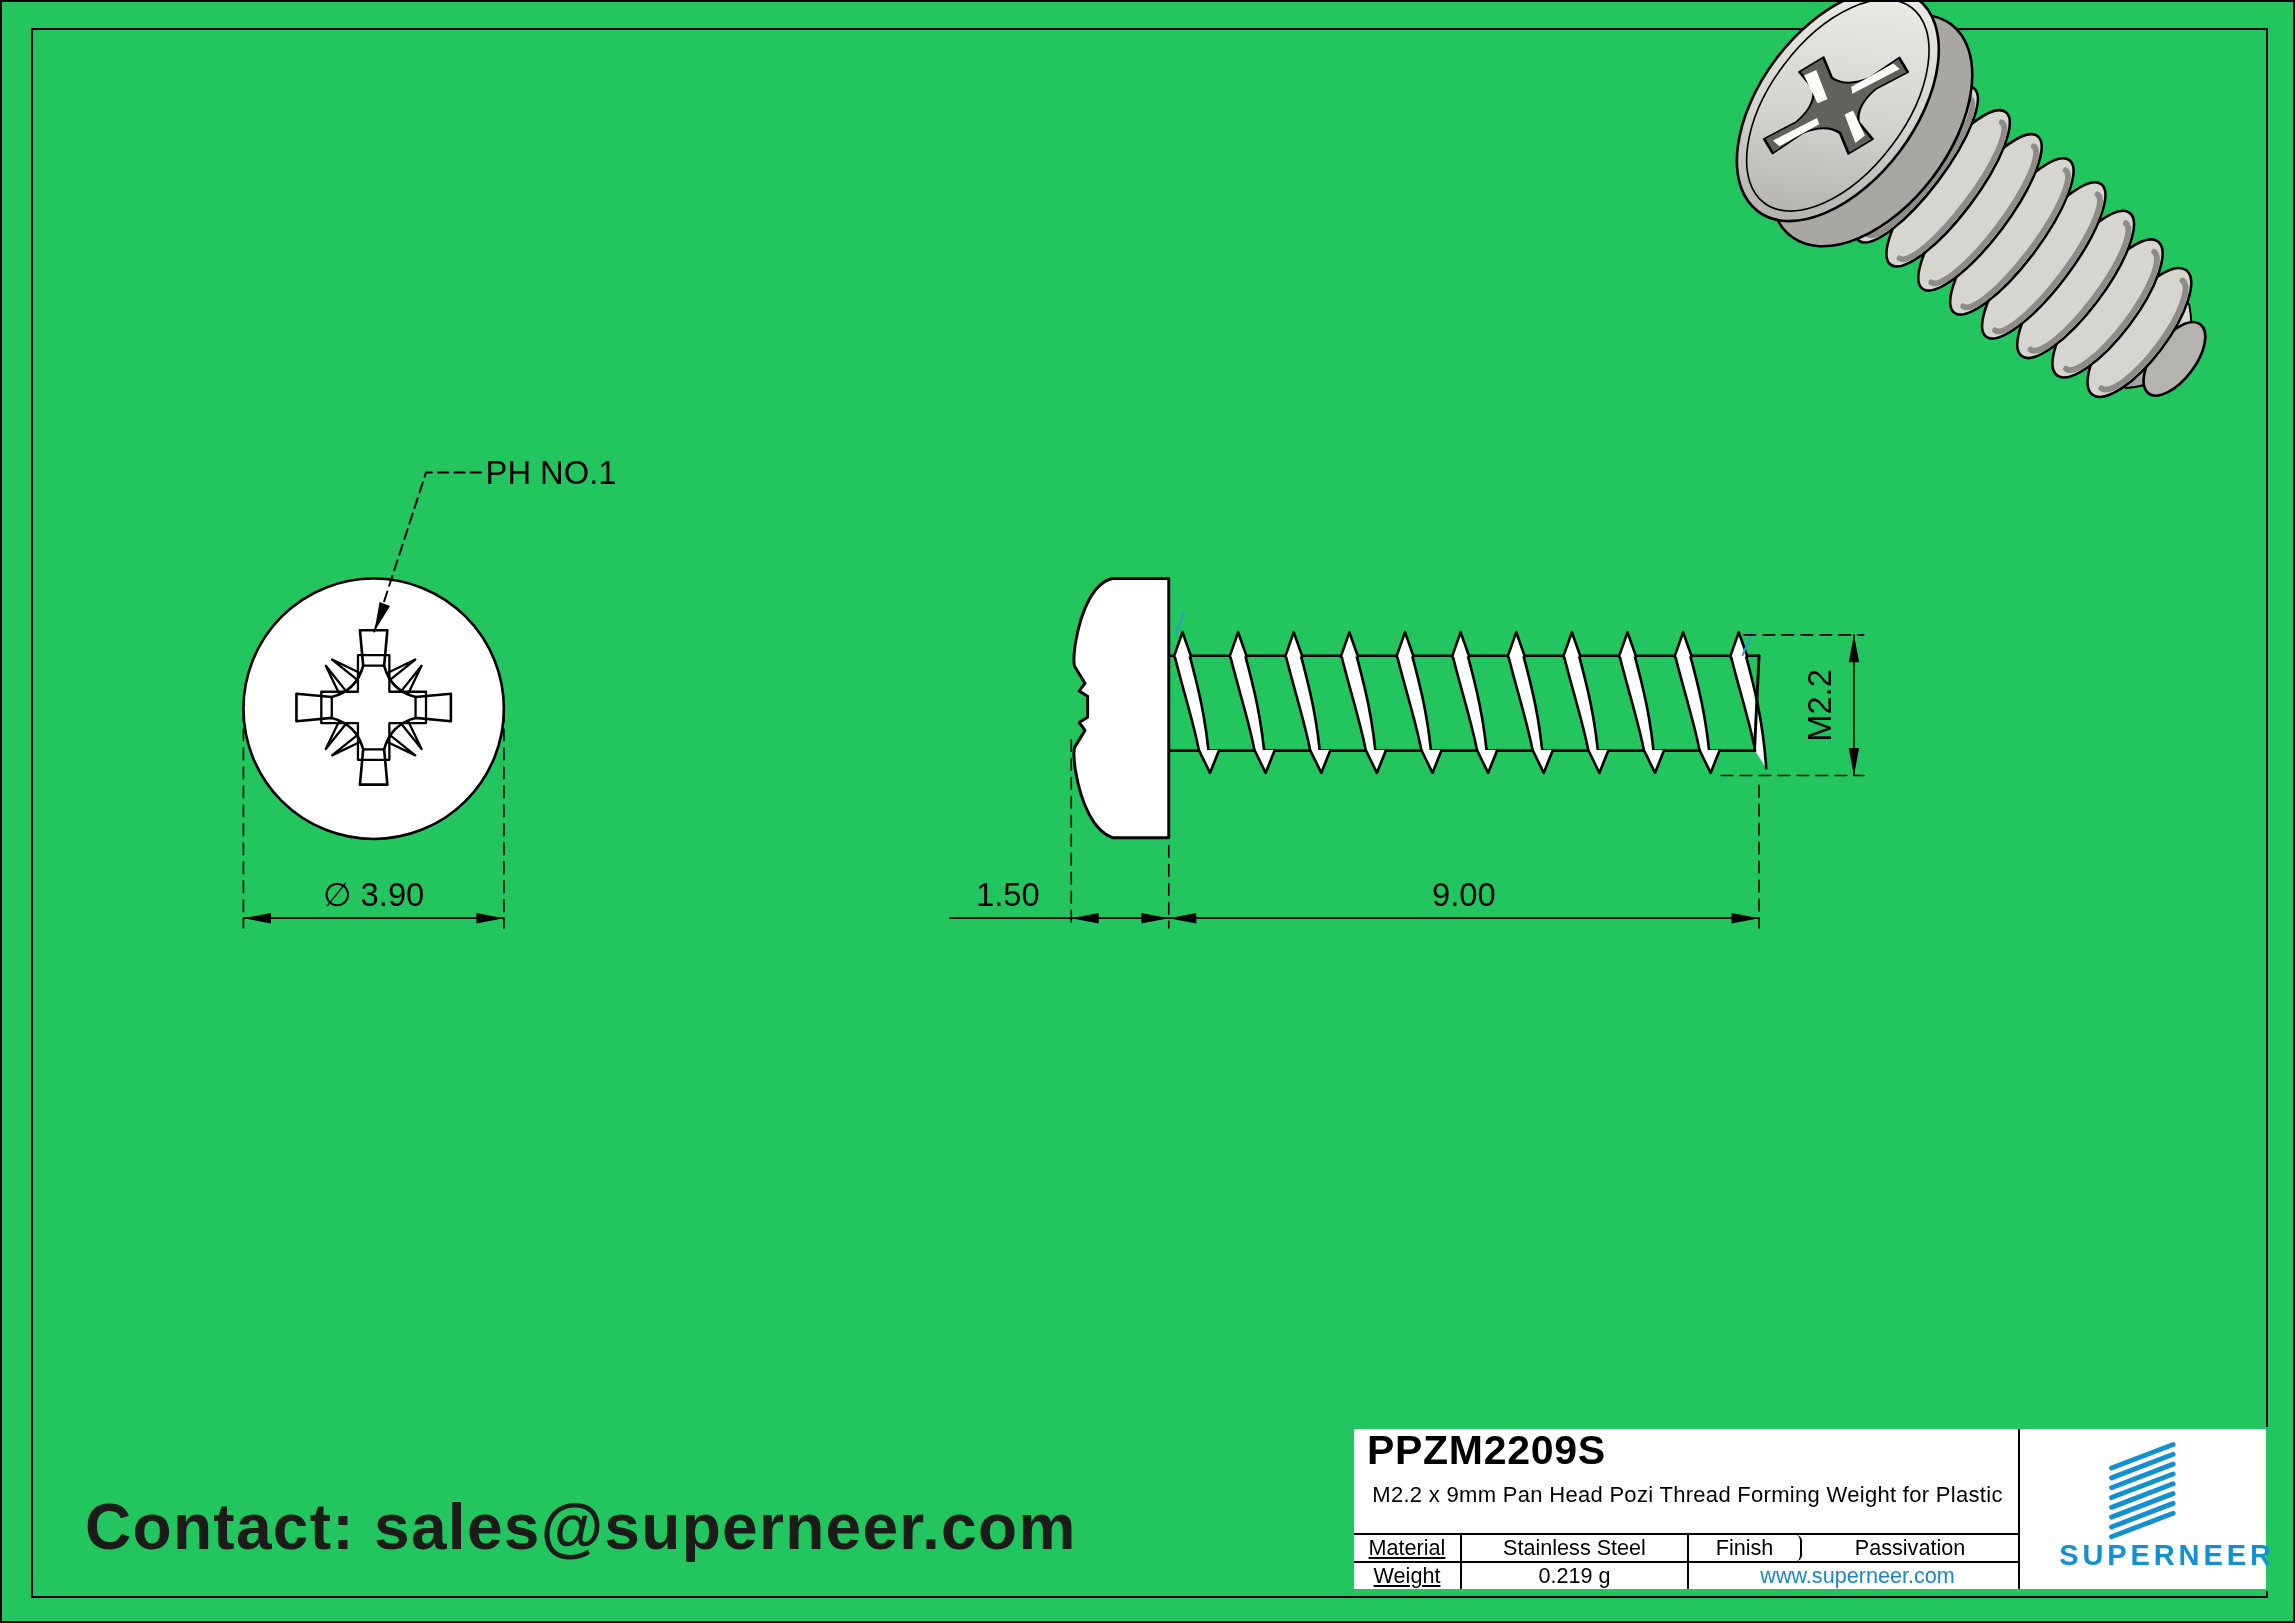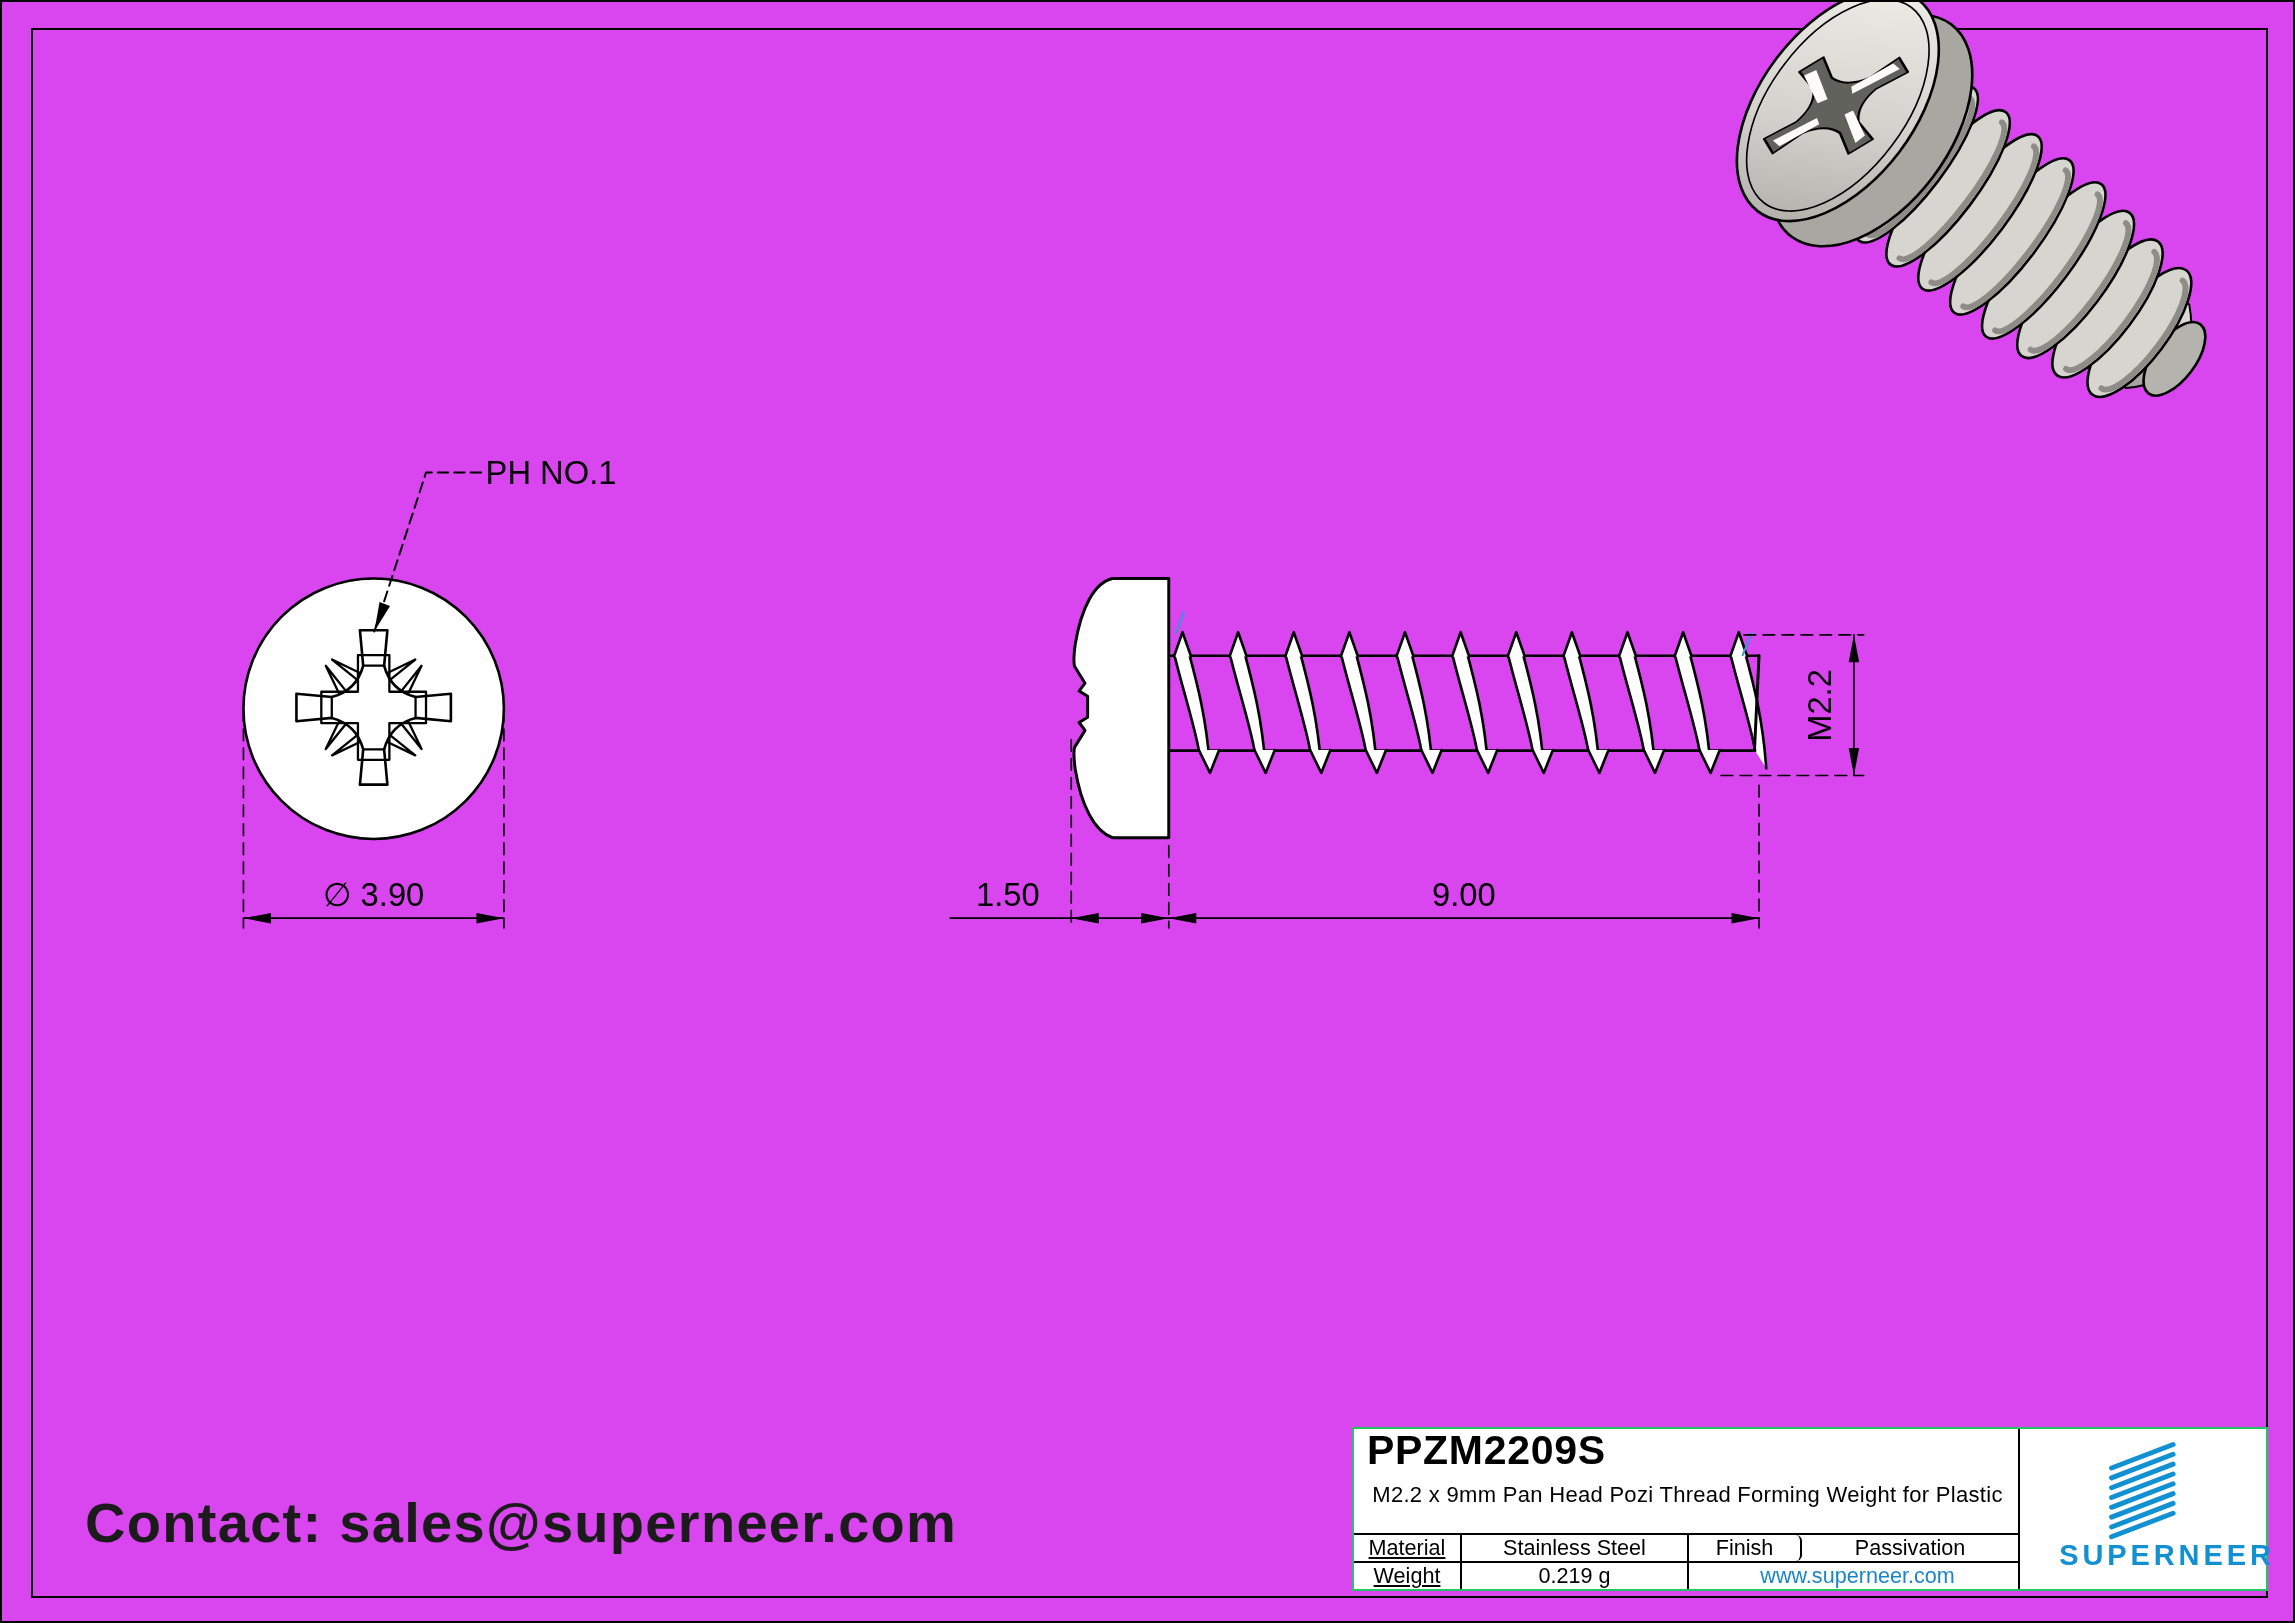--- a/index.html
+++ b/index.html
@@ -1,20 +1,20 @@
 <!DOCTYPE html>
 <html style="--accent: #1190d2; --link: #1a86c8; --cad-blue: #2e9bd3;font-size:10.5px"><head>
 <meta charset="utf-8">
 <style>
   :root{
     --accent:#1190d2; --link:#1a86c8; --cad-blue:#2e9bd3; --line:#000;
   }
   html,body{margin:0;padding:0;background:#fff;}
   .sheet{
-    position:relative;width:2295px;height:1623px;background:#d946ef;overflow:hidden;
+    position:relative;width:2295px;height:1623px;background:#22c55e;overflow:hidden;
     font-family:"Liberation Sans", sans-serif;color:#000;
   }
   .outer-frame{position:absolute;left:0;top:0;right:0;bottom:0;border:2.6px solid #000;pointer-events:none;}
   .inner-border{position:absolute;left:31px;top:27.5px;width:2237px;height:1570px;border:2px solid #000;box-sizing:border-box;}
   svg text{font-family:"Liberation Sans", sans-serif;fill:#000;}
   .drawing-svg{position:absolute;left:0;top:0;}
 
   
   .tb{position:absolute;left:1352px;top:1427px;width:916px;height:164px;border:2px solid #22c55e;box-sizing:border-box;display:flex;background:#fff;}
   .tb-info{width:666px;display:flex;flex-direction:column;border-right:2px solid #000;box-sizing:border-box;}
@@ -26,21 +26,21 @@
   .tb-cell.rb{border-right:2px solid #000;}
   .w-label{width:108px;text-decoration:underline;}
   .w-val{width:227px;}
   .w-finlabel{width:113px;border-radius:6px;}
   .w-rest{flex:1;}
   .tb-link{color:var(--link);padding-left:8px;}
   .tb-logo{flex:1;position:relative;}
   .logo-stripes{position:absolute;left:50%;top:5.2px;transform:translateX(-50%);}
   .brand{position:absolute;bottom:17px;width:100%;text-align:center;font-size:29px;font-weight:bold;letter-spacing:3.9px;color:var(--accent);padding-left:24px;}
 
-  .contact{position:absolute;left:85px;top:1490px;font-size:56px;font-weight:bold;letter-spacing:1.3px;color:#1b1b1b;}
+  .contact{position:absolute;left:85px;top:1490px;font-size:64px;font-weight:bold;letter-spacing:1.3px;color:#1b1b1b;}
 </style>
 </head>
 <body>
 
 <div class="sheet">
 
   <div class="inner-border"></div>
 
   <svg class="drawing-svg" width="2295" height="1623" viewBox="0 0 3507 2480">
     <defs>

